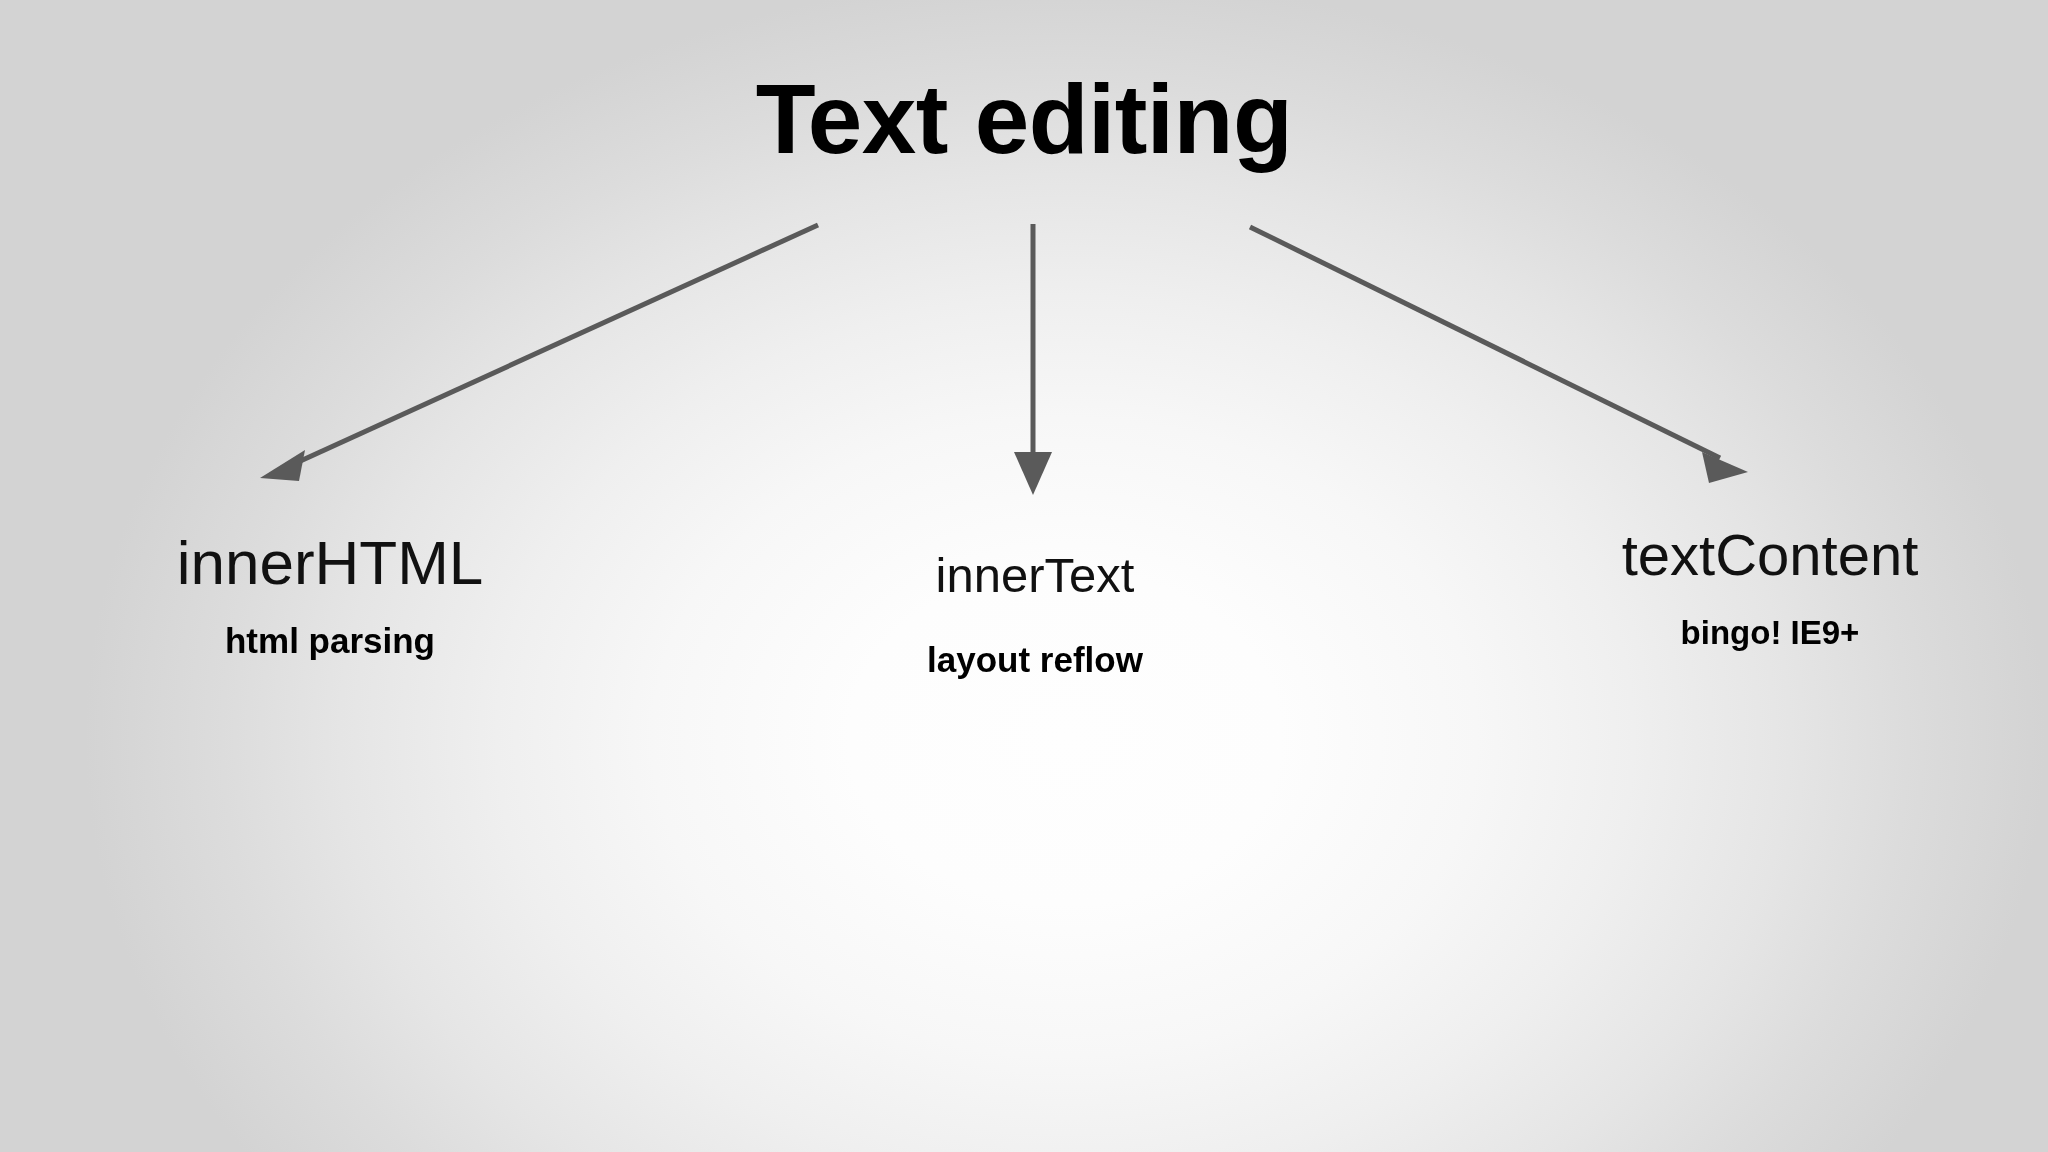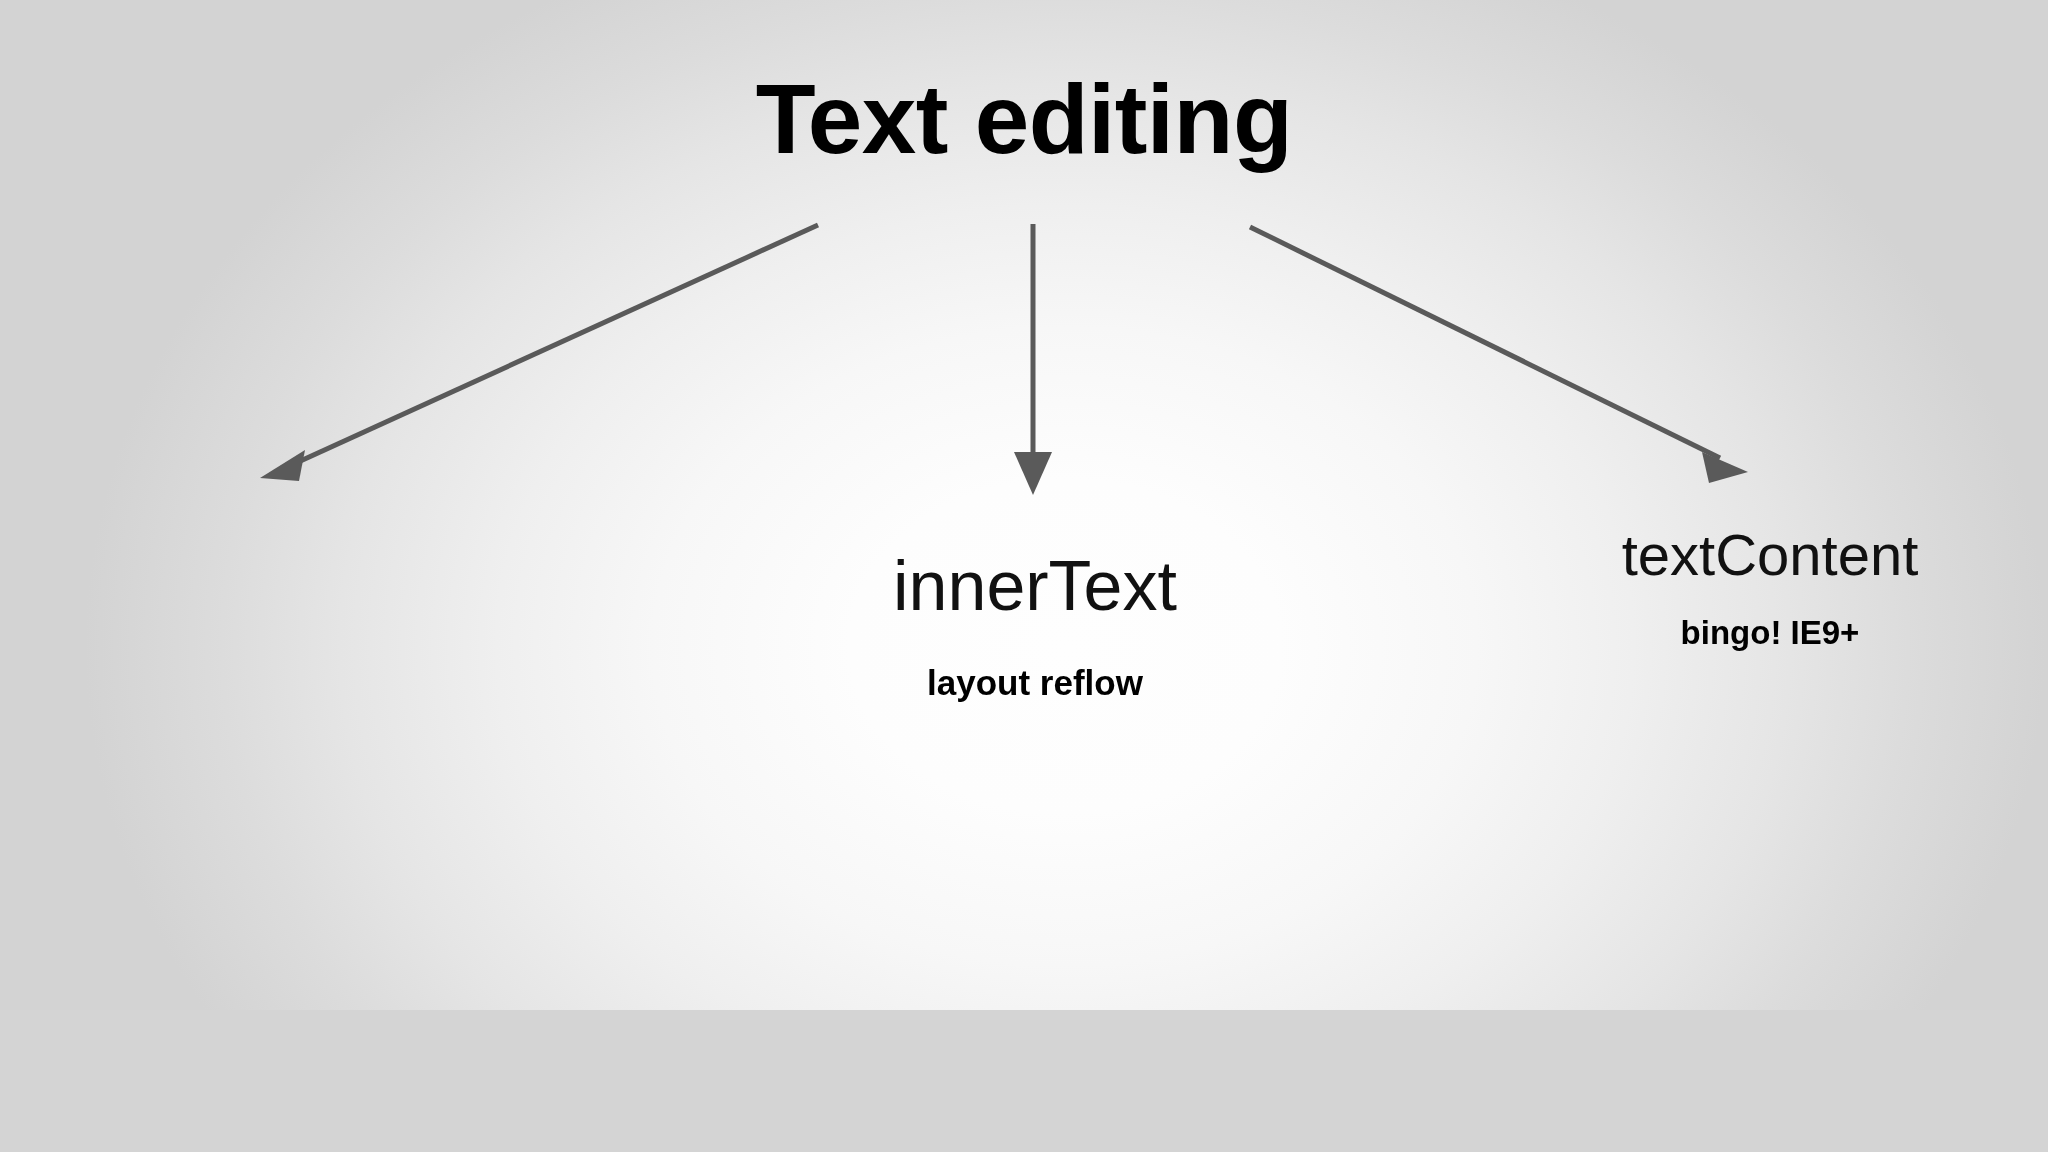--- a/index.html
+++ b/index.html
@@ -10,21 +10,21 @@
     overflow: hidden;
   }
   body {
     font-family: "Liberation Sans", sans-serif;
     background: #d4d4d4;
   }
 
   #slide {
     position: relative;
     width: 2048px;
-    height: 1010px;
+    height: 1152px;
     
     background:
       radial-gradient(ellipse 980px 760px at 52% 64%,
         #fefefe 0%,
         #fdfdfd 22%,
         #f7f7f7 42%,
         #efefef 58%,
         #e5e5e5 74%,
         #dcdcdc 86%,
         #d3d3d3 100%);
@@ -70,21 +70,21 @@
     line-height: 1.05;
   }
 
   
   #node-innerhtml { left: 60px; top: 530px; width: 540px; }
   #node-innerhtml .node-label { font-size: 62px; }
   #node-innerhtml .node-sub { font-size: 35px; margin-top: 28px; }
 
   
   #node-innertext { left: 770px; top: 550px; width: 530px; }
-  #node-innertext .node-label { font-size: 70px; }
+  #node-innertext .node-label { font-size: 49px; }
   #node-innertext .node-sub { font-size: 35px; margin-top: 41px; }
 
   
   #node-textcontent { left: 1490px; top: 525px; width: 560px; }
   #node-textcontent .node-label { font-size: 58px; }
   #node-textcontent .node-sub { font-size: 33px; margin-top: 30px; }
 </style>
 </head>
 <body>
 
@@ -103,20 +103,24 @@
       <line x1="1033" y1="224" x2="1033" y2="458" stroke="#5a5a5a" stroke-width="5" stroke-linecap="butt"></line>
       <polygon points="1033,495 1014,452 1052,452" fill="#5a5a5a"></polygon>
     </g>
 
     <g>
       <line x1="1250" y1="227" x2="1720" y2="458" stroke="#5a5a5a" stroke-width="5" stroke-linecap="butt"></line>
       <polygon points="1748,472 1702,452 1709,483" fill="#5a5a5a"></polygon>
     </g>
   </svg>
 
+  <div class="node" id="node-innerhtml">
+    <div class="node-label">innerHTML</div>
+    <div class="node-sub">html parsing</div>
+  </div>
 
   <div class="node" id="node-innertext">
     <div class="node-label">innerText</div>
     <div class="node-sub">layout reflow</div>
   </div>
 
   <div class="node" id="node-textcontent">
     <div class="node-label">textContent</div>
     <div class="node-sub">bingo! IE9+</div>
   </div>

